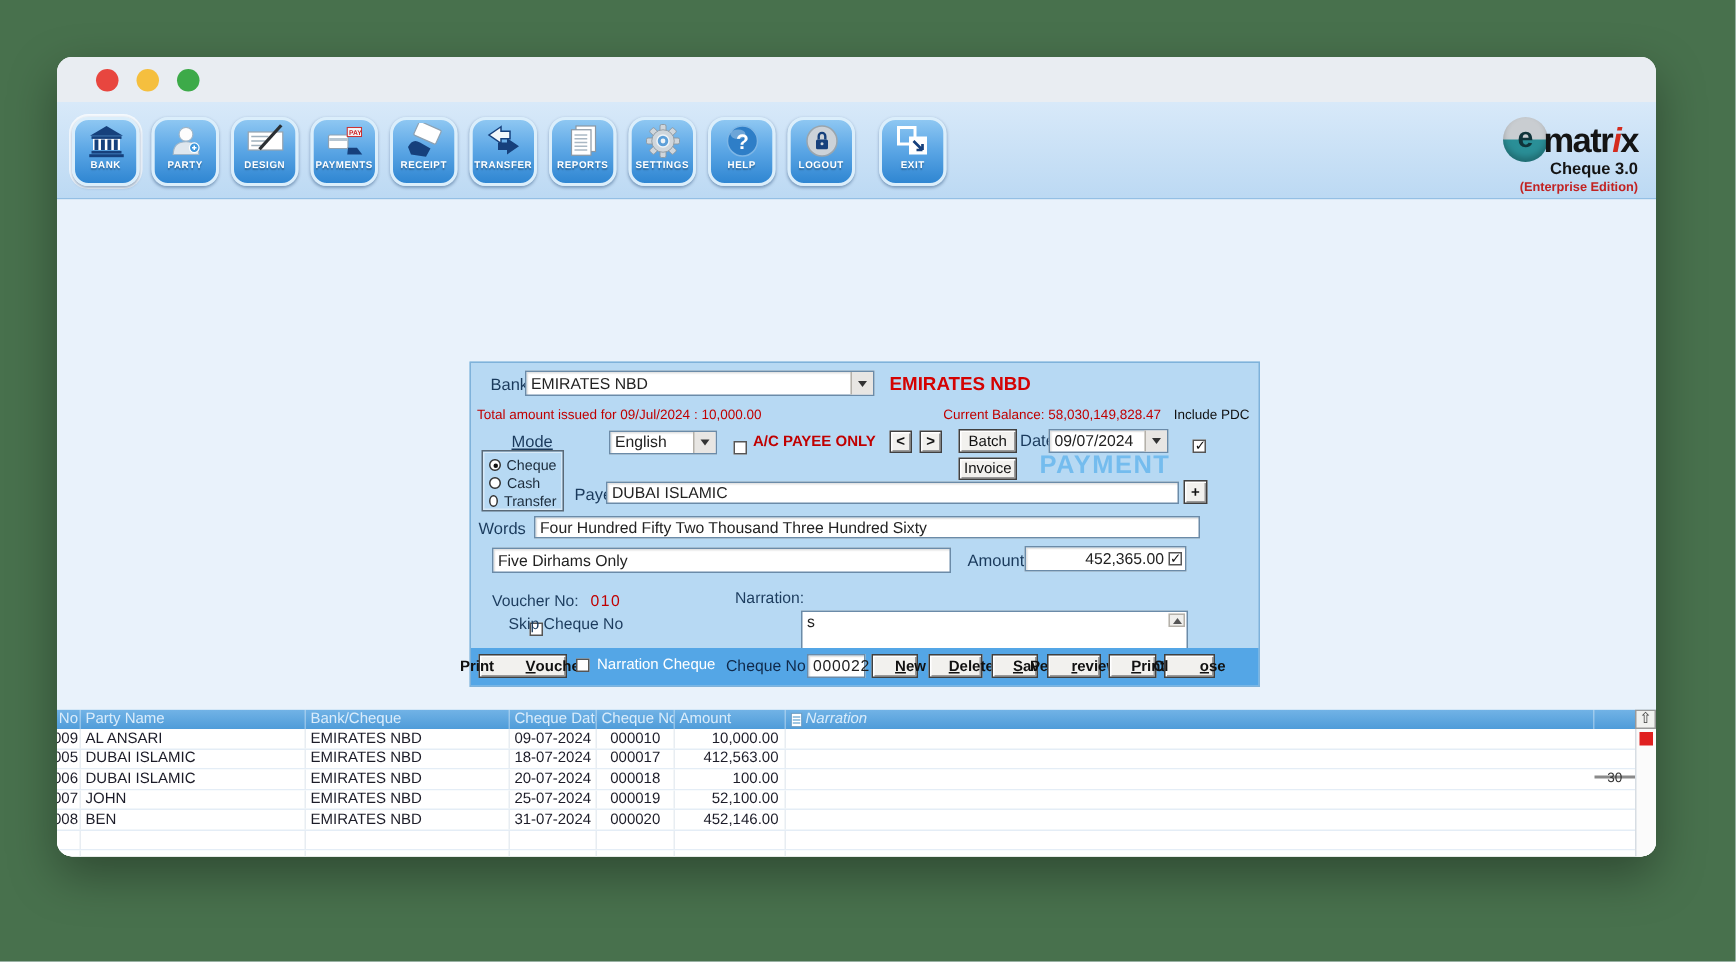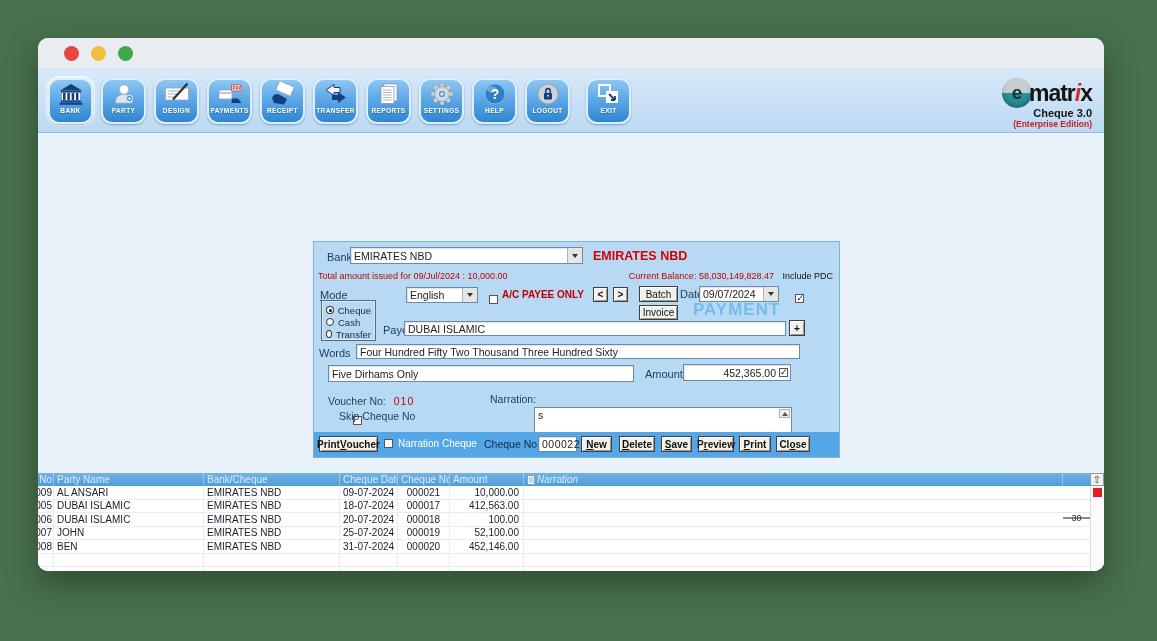--- a/index.html
+++ b/index.html
@@ -64,21 +64,21 @@
   .cb.checked::after { content:"✓"; position:absolute; left:0px; top:-2px; font-size:9px; color:#111; }
 
   .radio { display:inline-block; width:8px; height:8px; border:1px solid #333; border-radius:50%;
            background:#fff; position:relative; margin-right:4px; }
   .radio.sel::after { content:""; position:absolute; left:2px; top:2px; width:3px; height:3px;
                       border-radius:50%; background:#111; }
 
   .wbtn { background:#f2f1ee; border:1px solid #404040; font-size:10px; font-weight:bold; color:#111;
           display:flex; align-items:center; justify-content:center; cursor:pointer;
           box-shadow:inset 1px 1px 0 #fff, inset -1px -1px 0 #9a9a9a; font-family:"Liberation Sans",sans-serif; }
-  .wbtn .u, .u { text-decoration:underline; }
+  .wbtn .u, .u { text-decoration:underline;margin-left:21px; }
 
   .groupbox { border:1px solid #5a6a78; box-shadow:inset 0 0 0 1px #d7e9f7; padding:3px 4px; }
   .groupbox .opt { display:flex; align-items:center; font-size:9.5px; color:#1a2a3a; height:12px;text-align:center; }
 
   .payment { font-size:17px; font-weight:800; color:#74bcee; letter-spacing:1px; }
 
   .narr-box { background:#fff; border:1px solid #6b8ba8; font-size:10.5px; color:#222; padding:1px 14px 1px 3px;
               position:relative; }
   .sc-arrow { position:absolute; right:1px; width:11px; height:9px; background:#f0efec; border:1px solid #b5b1aa;
               display:flex; align-items:center; justify-content:center; }
@@ -435,21 +435,21 @@
         </div>
         <div class="pg-cell">30</div>
         <div class="scroll-up">⇧</div>
       </div>
       <div>
           <div class="trow">
             <div class="bcell c-no">009</div>
             <div class="bcell c-party">AL ANSARI</div>
             <div class="bcell c-bank">EMIRATES NBD</div>
             <div class="bcell c-date">09-07-2024</div>
-            <div class="bcell c-chq">000021</div>
+            <div class="bcell c-chq">000010</div>
             <div class="bcell c-amt">10,000.00</div>
             <div class="bcell c-narr c-narr-body"></div>
           </div>
           <div class="trow">
             <div class="bcell c-no">005</div>
             <div class="bcell c-party">DUBAI ISLAMIC</div>
             <div class="bcell c-bank">EMIRATES NBD</div>
             <div class="bcell c-date">18-07-2024</div>
             <div class="bcell c-chq">000017</div>
             <div class="bcell c-amt">412,563.00</div>

